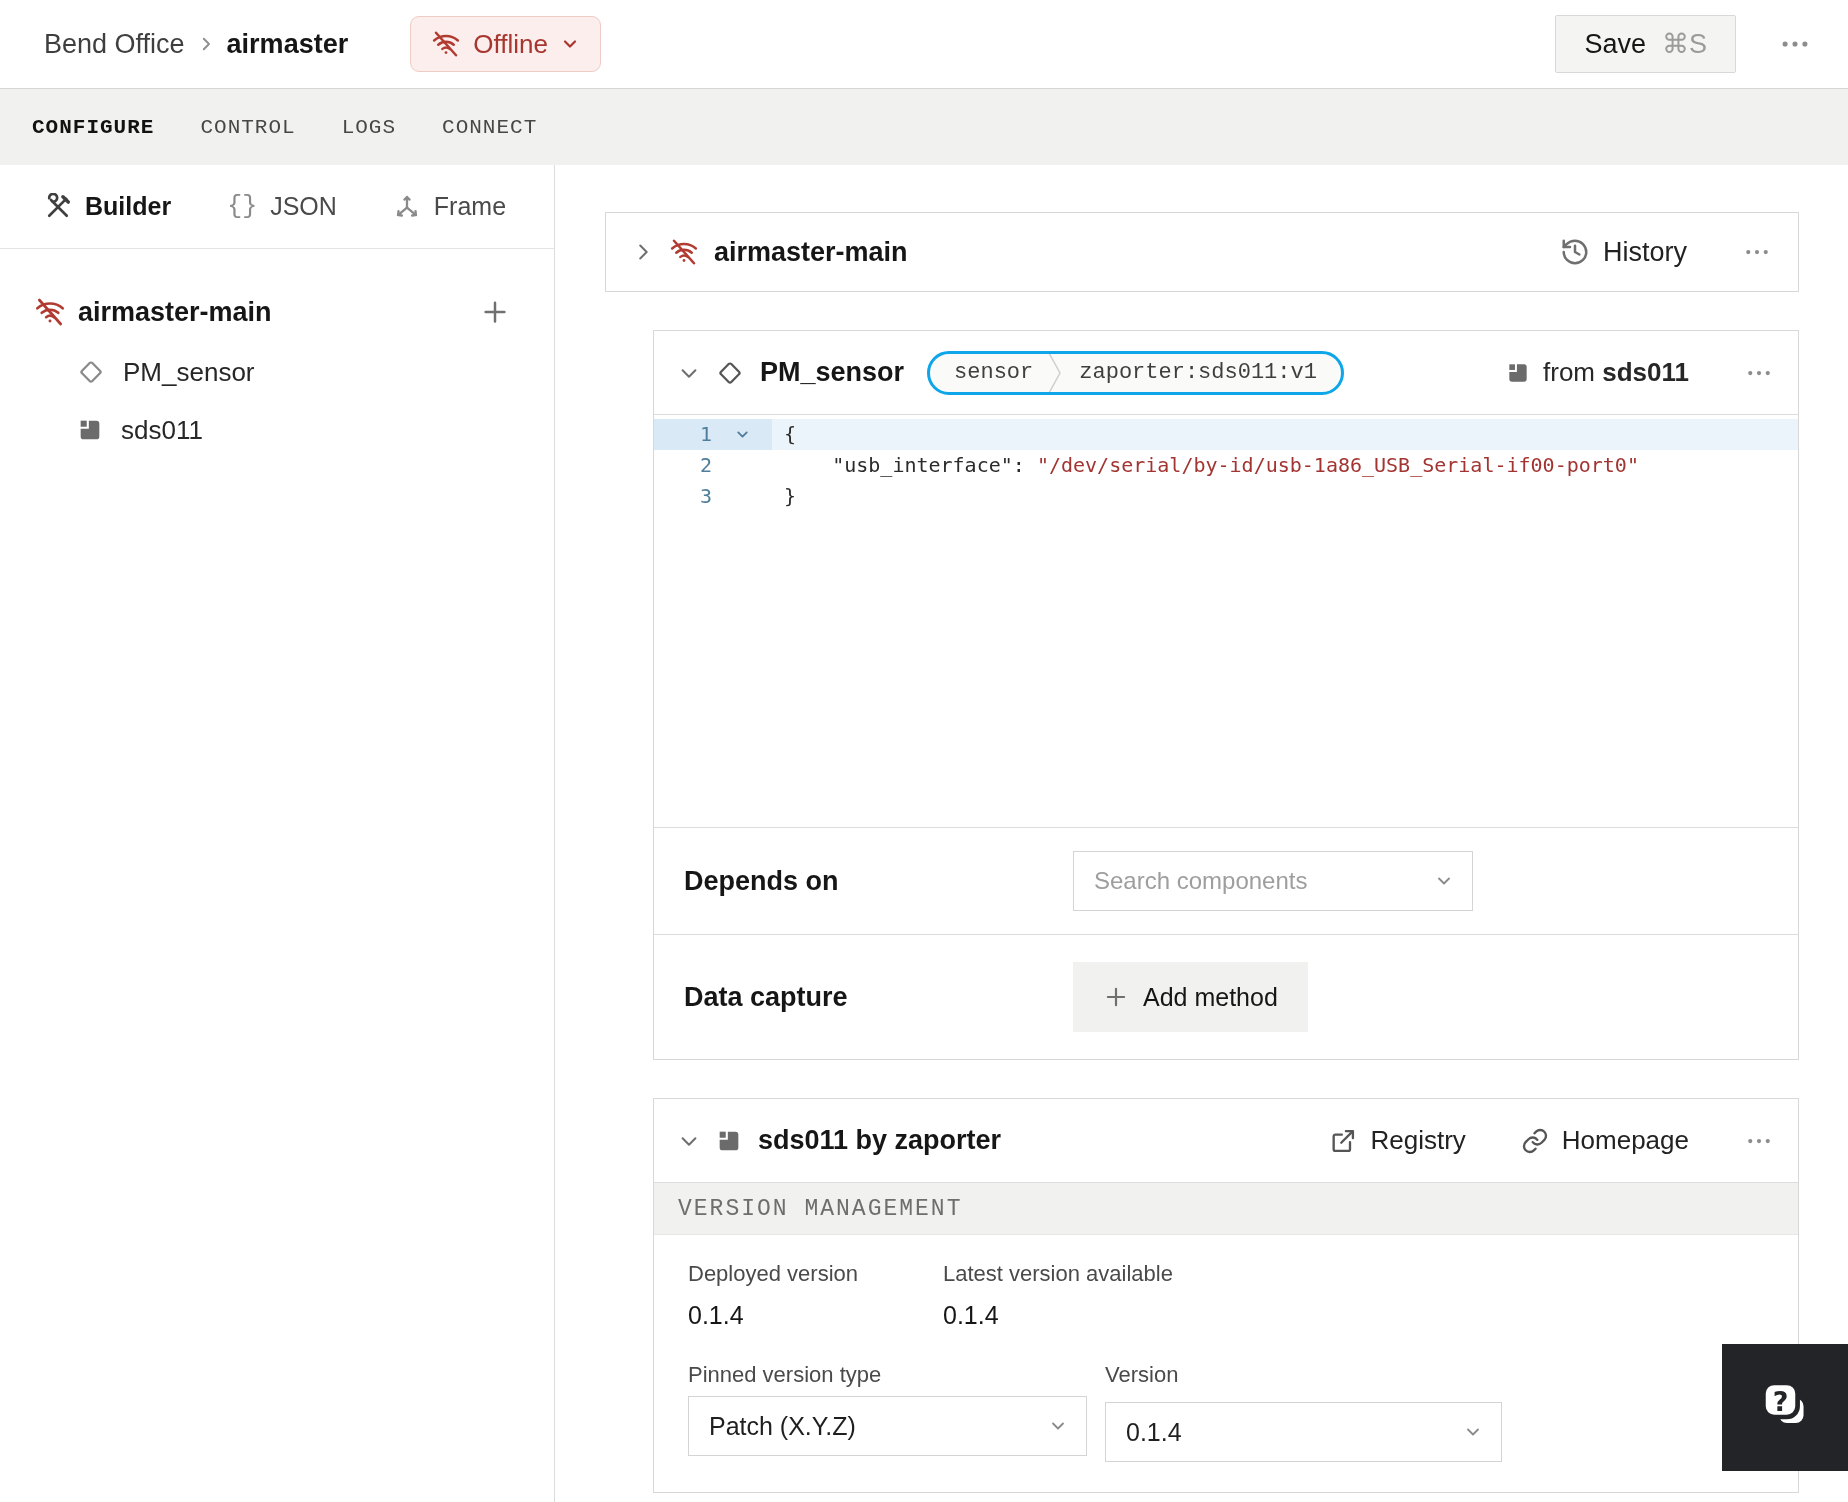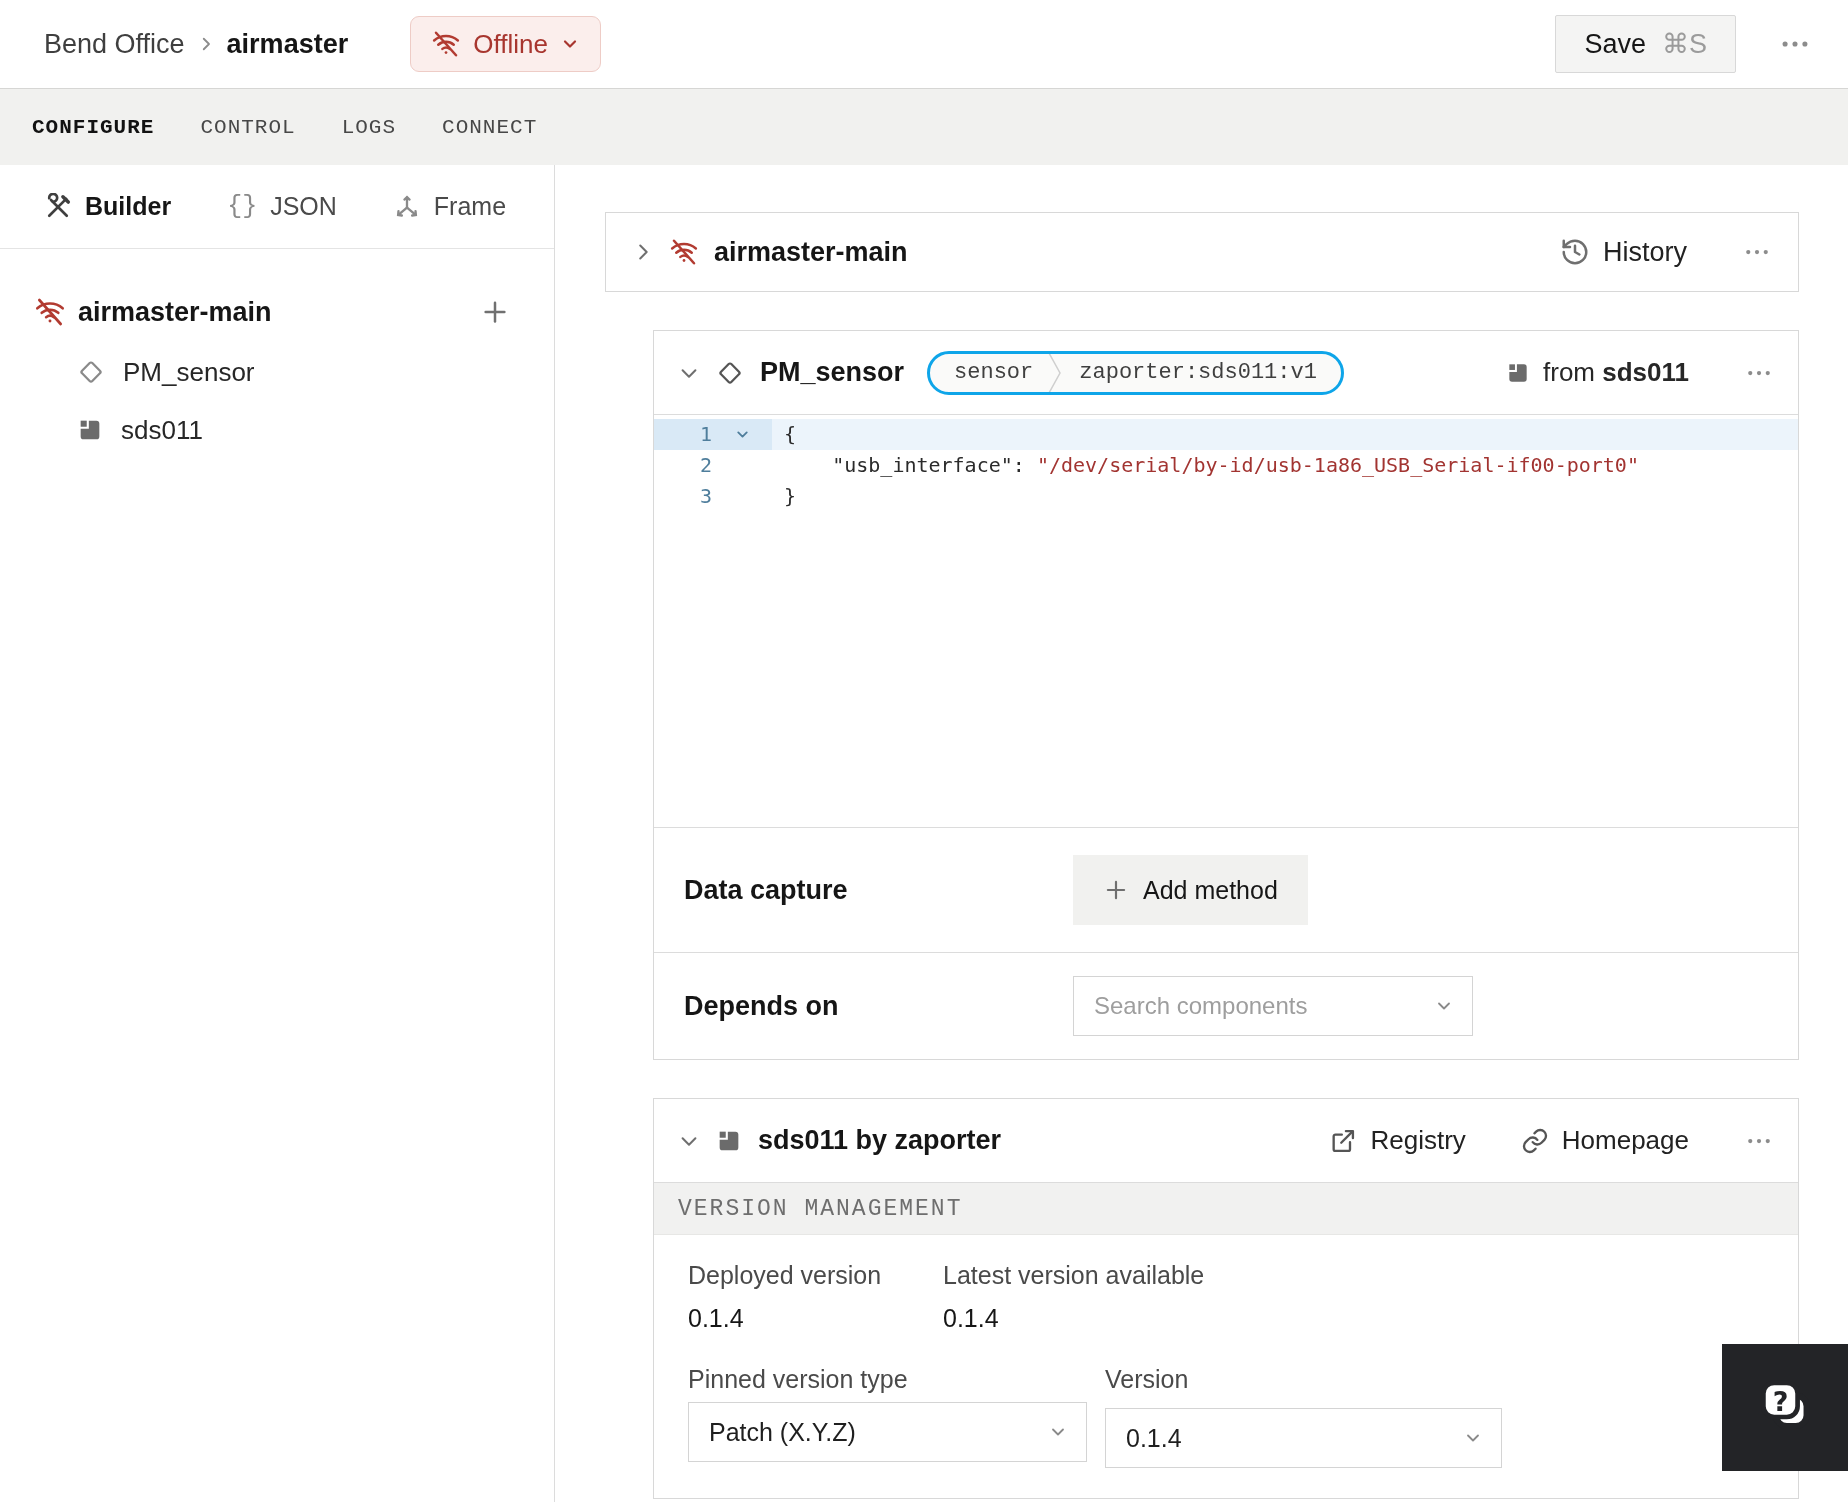--- a/index.html
+++ b/index.html
@@ -96,21 +96,21 @@
   .add-method-btn { height:70px; display:flex; align-items:center; gap:14px; padding:0 30px; background:#f1f1ef; border:none; cursor:pointer; }
   .add-method-btn .label { font-size:25px; color:#161616; }
 
   
   .module-card { margin:38px 0 0 98px; width:1146px; }
   .section-band { height:52px; background:#f1f1f0; border-bottom:1px solid #e7e7e5; display:flex; align-items:center; padding-left:24px; }
   .section-band .label { font-family:"Liberation Mono", monospace; font-size:23px; letter-spacing:2px; color:#6e6e6e; }
   .module-body { padding:26px 0 30px 34px; }
   .ver-cols { display:flex; }
   .ver-col1 { width:255px; }
-  .ver-label { font-size:25px; color:#4a4a4a; }
+  .ver-label { font-size:22px; color:#4a4a4a; }
   .ver-value { font-size:25px; color:#161616; margin-top:14px; }
   .pin-row { display:flex; margin-top:32px; }
   .pin-col1 { width:417px; }
   .pin-col2 { width:397px; }
   .pin-col1 .select-box { margin-top:8px; width:399px; }
   .pin-col2 .select-box { margin-top:14px; width:397px; }
   .header-link { display:flex; align-items:center; gap:13px; cursor:pointer; }
   .header-link .label { font-size:26px; color:#222; }
   .hl-gap { margin-left:40px; }
 
@@ -352,43 +352,43 @@
           </div>
           <div class="code-line">
             <span class="gutter">
               <span class="lnum">3</span>
               <span class="fold"></span>
             </span>
             <span class="code-text">}</span>
           </div>
         </div>
 
+        <div class="field-row depends-row">
+          <span class="field-label">Depends on</span>
+          <div class="select-box">
+            <span class="placeholder">Search components</span>
+            <span class="chev">
+              <svg width="20" height="20" viewBox="0 0 24 24" fill="none" stroke="#8a8a8a" stroke-width="2.2" stroke-linecap="round" stroke-linejoin="round">
+                  <polyline points="6 9 12 15 18 9"></polyline>
+                </svg>
+            </span>
+          </div>
+        </div>
+
         <div class="field-row capture-row">
           <span class="field-label">Data capture</span>
           <button class="add-method-btn">
             <span>
               <svg width="26" height="26" viewBox="0 0 24 24" fill="none" stroke="#6f6f6f" stroke-width="2" stroke-linecap="round">
                   <line x1="12" y1="4.5" x2="12" y2="19.5"></line>
                   <line x1="4.5" y1="12" x2="19.5" y2="12"></line>
                 </svg>
             </span>
             <span class="label">Add method</span>
           </button>
-        </div>
-
-        <div class="field-row depends-row">
-          <span class="field-label">Depends on</span>
-          <div class="select-box">
-            <span class="placeholder">Search components</span>
-            <span class="chev">
-              <svg width="20" height="20" viewBox="0 0 24 24" fill="none" stroke="#8a8a8a" stroke-width="2.2" stroke-linecap="round" stroke-linejoin="round">
-                  <polyline points="6 9 12 15 18 9"></polyline>
-                </svg>
-            </span>
-          </div>
         </div>
       </div>
 
       <div class="card module-card">
         <div class="card-header">
           <span>
             <svg width="22" height="22" viewBox="0 0 24 24" fill="none" stroke="#6f6f6f" stroke-width="2.2" stroke-linecap="round" stroke-linejoin="round">
                 <polyline points="5 9 12 16 19 9"></polyline>
               </svg>
           </span>

